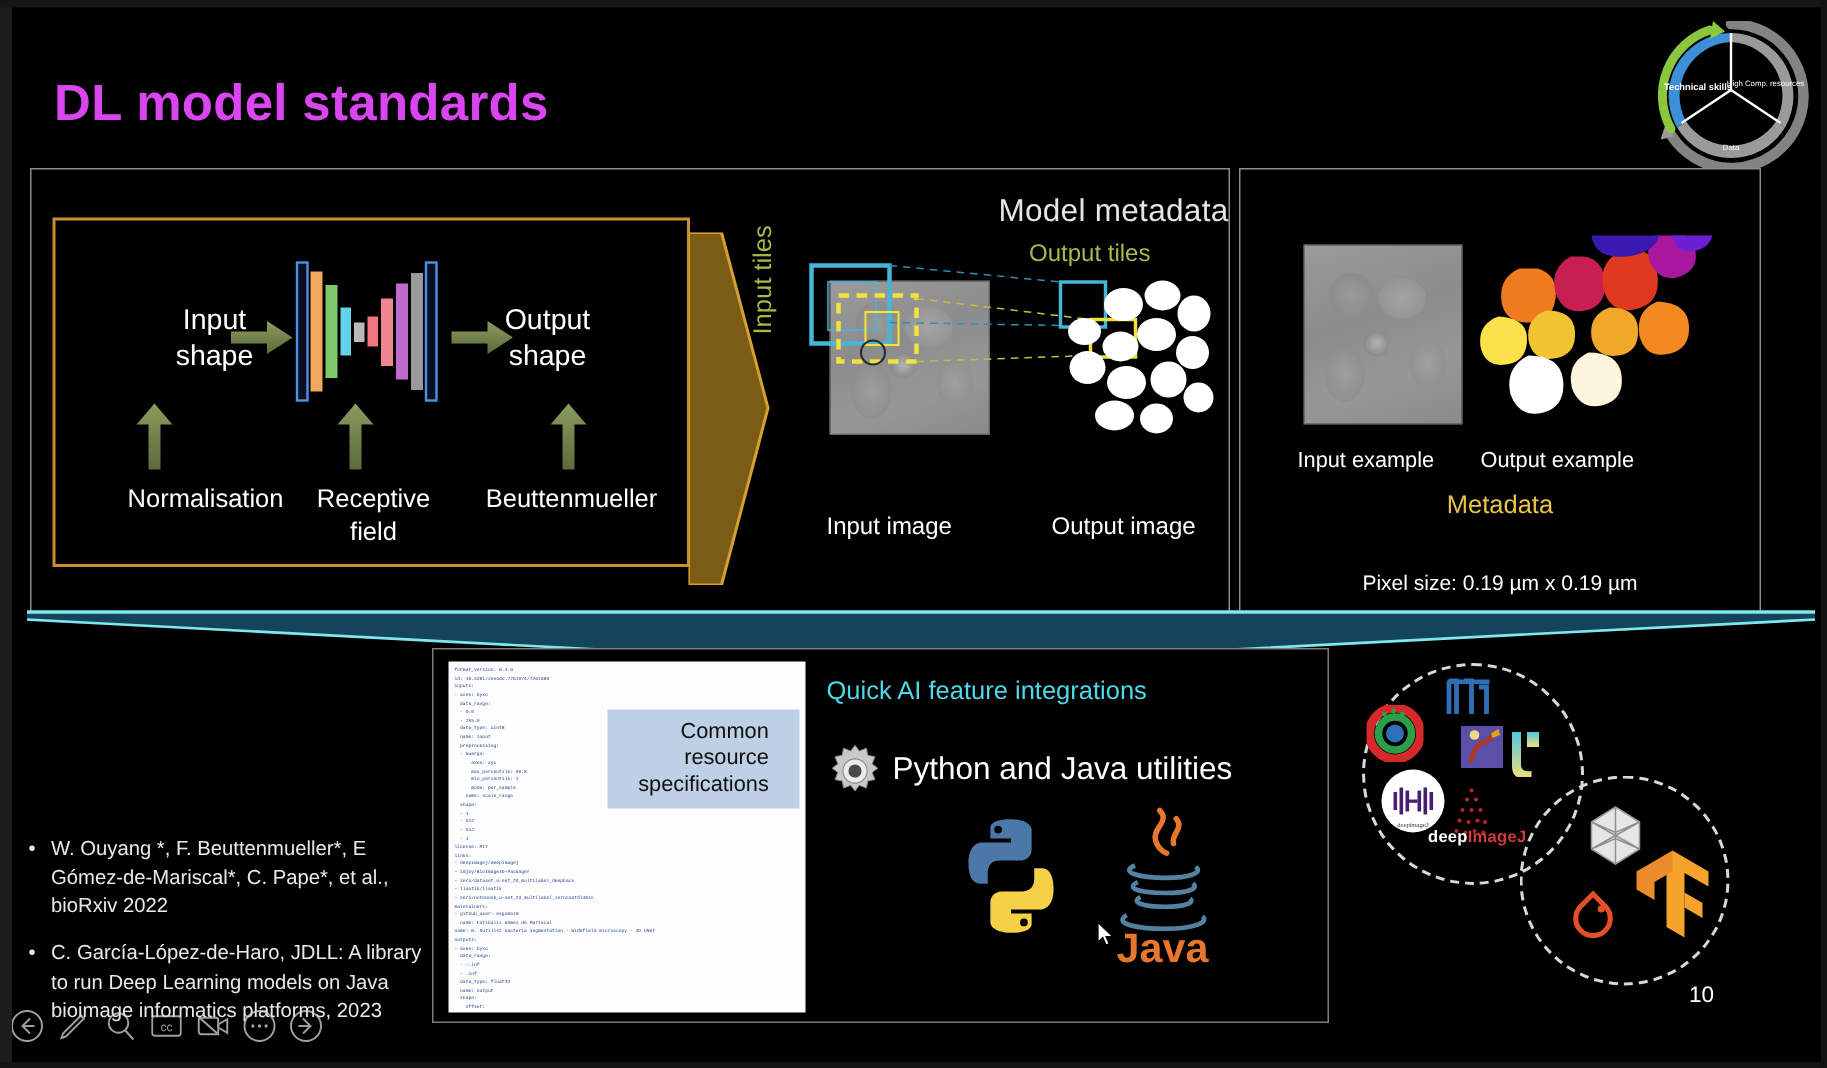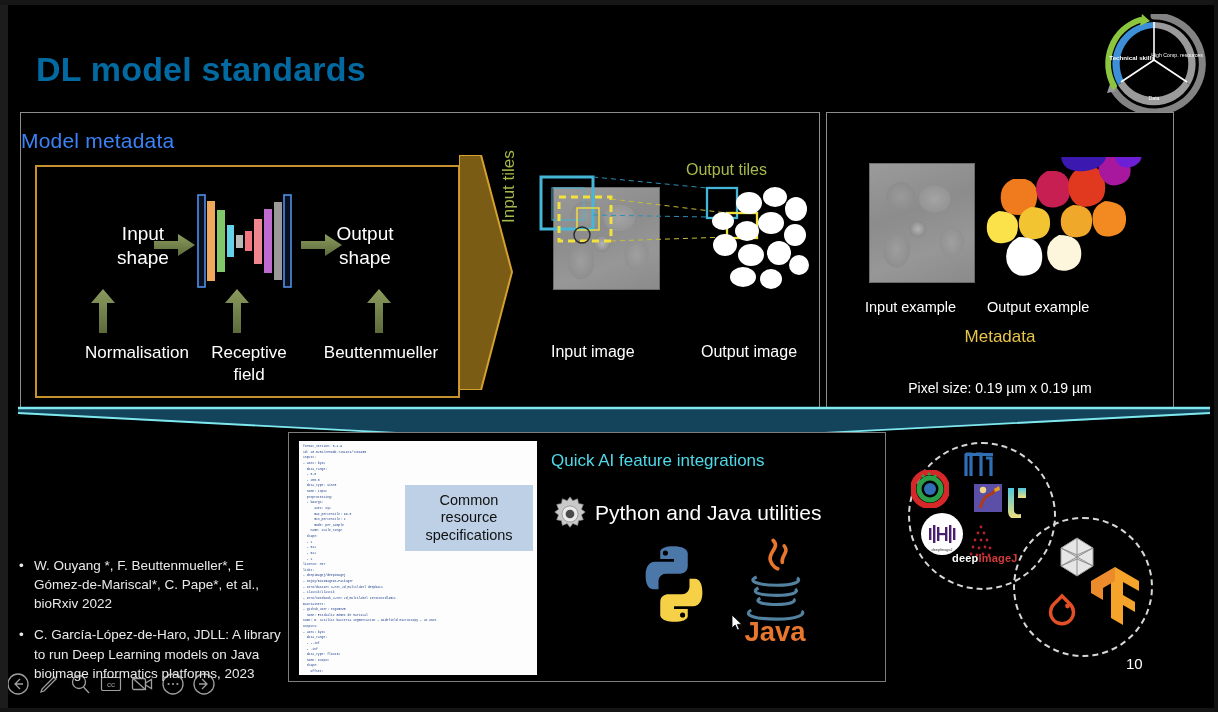--- a/index.html
+++ b/index.html
@@ -14,42 +14,42 @@
   }
   
   .edge-l{position:absolute;left:0;top:0;width:8px;height:712px;background:#1c1c1c;}
   .edge-t{position:absolute;left:0;top:0;width:1218px;height:5px;background:#161616;}
   .edge-b{position:absolute;left:0;bottom:0;width:1218px;height:4px;background:#141414;}
   .edge-r{position:absolute;right:0;top:0;width:4px;height:712px;background:#121212;}
 
   
   .title{
     position:absolute; left:36px; top:50px;
-    font-size:34px; font-weight:bold; letter-spacing:.2px; color:#0369a1;
+    font-size:34px; font-weight:bold; letter-spacing:.2px; color:#d946ef;
   }
 
   
   .cycle{ position:absolute; left:1095px; top:14px; width:118px; height:100px; }
 
   
   .panel{
     position:absolute; border:1px solid #8d8d8d; background:#000;
   }
   #panel-left { left:20px;  top:112px; width:800px; height:300px; }
   #panel-right{ left:826px; top:112px; width:348px; height:300px; }
 
   .panel-title{
-    position:absolute; width:100%; text-align:left; top:16px;
-    font-size:21px; color:#3b82f6; letter-spacing:.2px;
+    position:absolute; width:100%; text-align:right; top:16px;
+    font-size:21px; color:#e5e5e5; letter-spacing:.2px;
   }
   #panel-right .panel-title{ font-size:19px; top:22px; }
 
   
   .gold-box{
-    position:absolute; left:14px; top:52px; width:425px; height:233px;
+    position:absolute; left:14px; top:32px; width:425px; height:233px;
     border:2px solid #c6912f;
   }
   .gold-arrow{ position:absolute; left:438px; top:42px; width:55px; height:235px; }
 
   .lbl{ position:absolute; color:#fff; text-align:center; line-height:1.28; }
   .lbl-input-shape{ left:50px;  top:55px; width:112px; font-size:19px; }
   .lbl-output-shape{left:272px; top:55px; width:112px; font-size:19px; }
   .lbl-norm{  left:10px;  top:175px; width:180px; font-size:17px; }
   .lbl-recep{ left:148px; top:175px; width:128px; font-size:17px; }
   .lbl-post{  left:264px; top:175px; width:160px; font-size:17px; }
@@ -99,21 +99,21 @@
   }
   .code-card{
     position:absolute; left:10px; top:8px; width:238px; height:234px;
     background:#fdfdfd; overflow:hidden;
   }
   .code-lines{ position:absolute; left:4px; top:3px; font-family:"Liberation Mono", monospace;
                font-size:3.1px; line-height:1.82; white-space:pre; color:#1d3f8b; }
   .callout{
     position:absolute; left:106px; top:32px; width:128px; height:66px;
     background:#bdd0e6; color:#101010; display:flex; align-items:center;
-    justify-content:center; text-align:center; font-size:14.5px; line-height:1.2;margin-top:12px;
+    justify-content:center; text-align:right; font-size:14.5px; line-height:1.2;
   }
   .qai-title{ position:absolute; left:262px; top:18px; font-size:17px; color:#4fd8e8; }
   .gear{ position:absolute; left:262px; top:62px; width:38px; height:38px; }
   .py-java-label{ position:absolute; left:306px; top:68px; font-size:21px; color:#fff; }
   .py-logo{ position:absolute; left:342px; top:108px; width:86px; height:86px; }
   .java-logo{ position:absolute; left:440px; top:100px; width:92px; height:110px; }
 
   
   .dash-circle{ position:absolute; border:2px dashed #d8d8d8; border-radius:50%; }
   #circle-tools{ left:908px; top:442px; width:148px; height:148px; }

